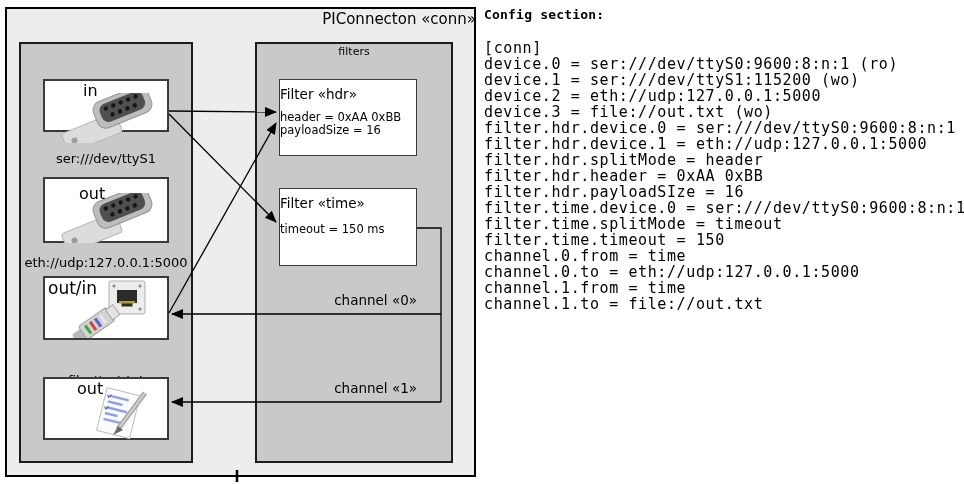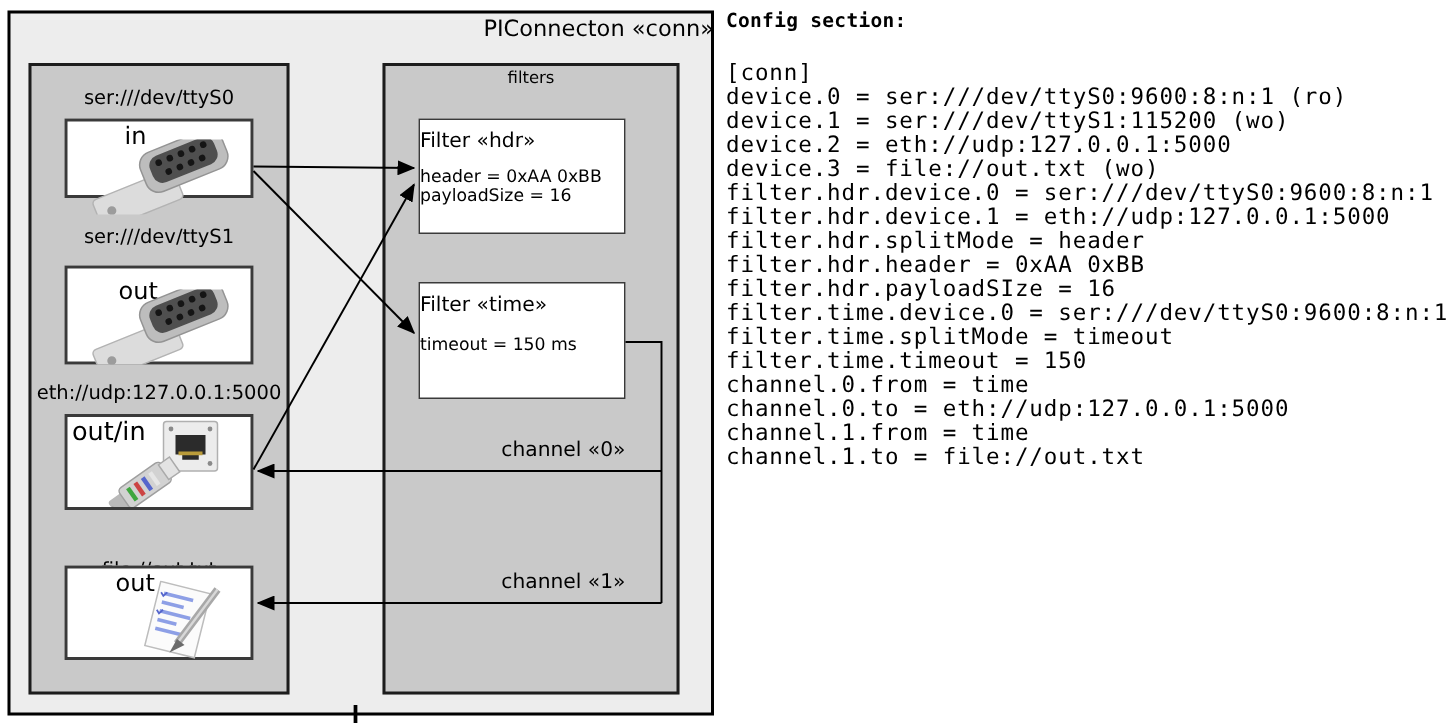--- a/index.html
+++ b/index.html
@@ -60,21 +60,20 @@
 
 <div class="stage">
 
   <div class="abs outer-box"></div>
   <div class="abs diagram-title">PIConnecton «conn»</div>
 
   <div class="abs panel devices-panel"></div>
   <div class="abs panel filters-panel"></div>
   <div class="abs filters-title">filters</div>
 
-  <div class="abs device-label" style="top:58px">ser:///dev/ttyS0</div>
   <div class="abs device-box" style="top:79px;height:53px">
     <span class="dir-label" style="left:38px;top:1px">in</span>
     <svg class="abs" style="left:12px;top:12px" width="110" height="50" viewBox="0 0 110 50">
       <g transform="rotate(-22 52 26)">
         <rect x="2" y="22" width="58" height="21" rx="3" fill="#dcdcdc" stroke="#b3b3b3"></rect>
         <circle cx="12" cy="33" r="3" fill="#9c9c9c"></circle>
         <rect x="40" y="6" width="58" height="28" rx="9" fill="#bdbdbd" stroke="#949494"></rect>
         <rect x="46" y="10" width="46" height="19" rx="7" fill="#4f4f4f"></rect>
         <circle cx="53" cy="15" r="2.2" fill="#151515"></circle>
           <circle cx="61" cy="15" r="2.2" fill="#151515"></circle>

